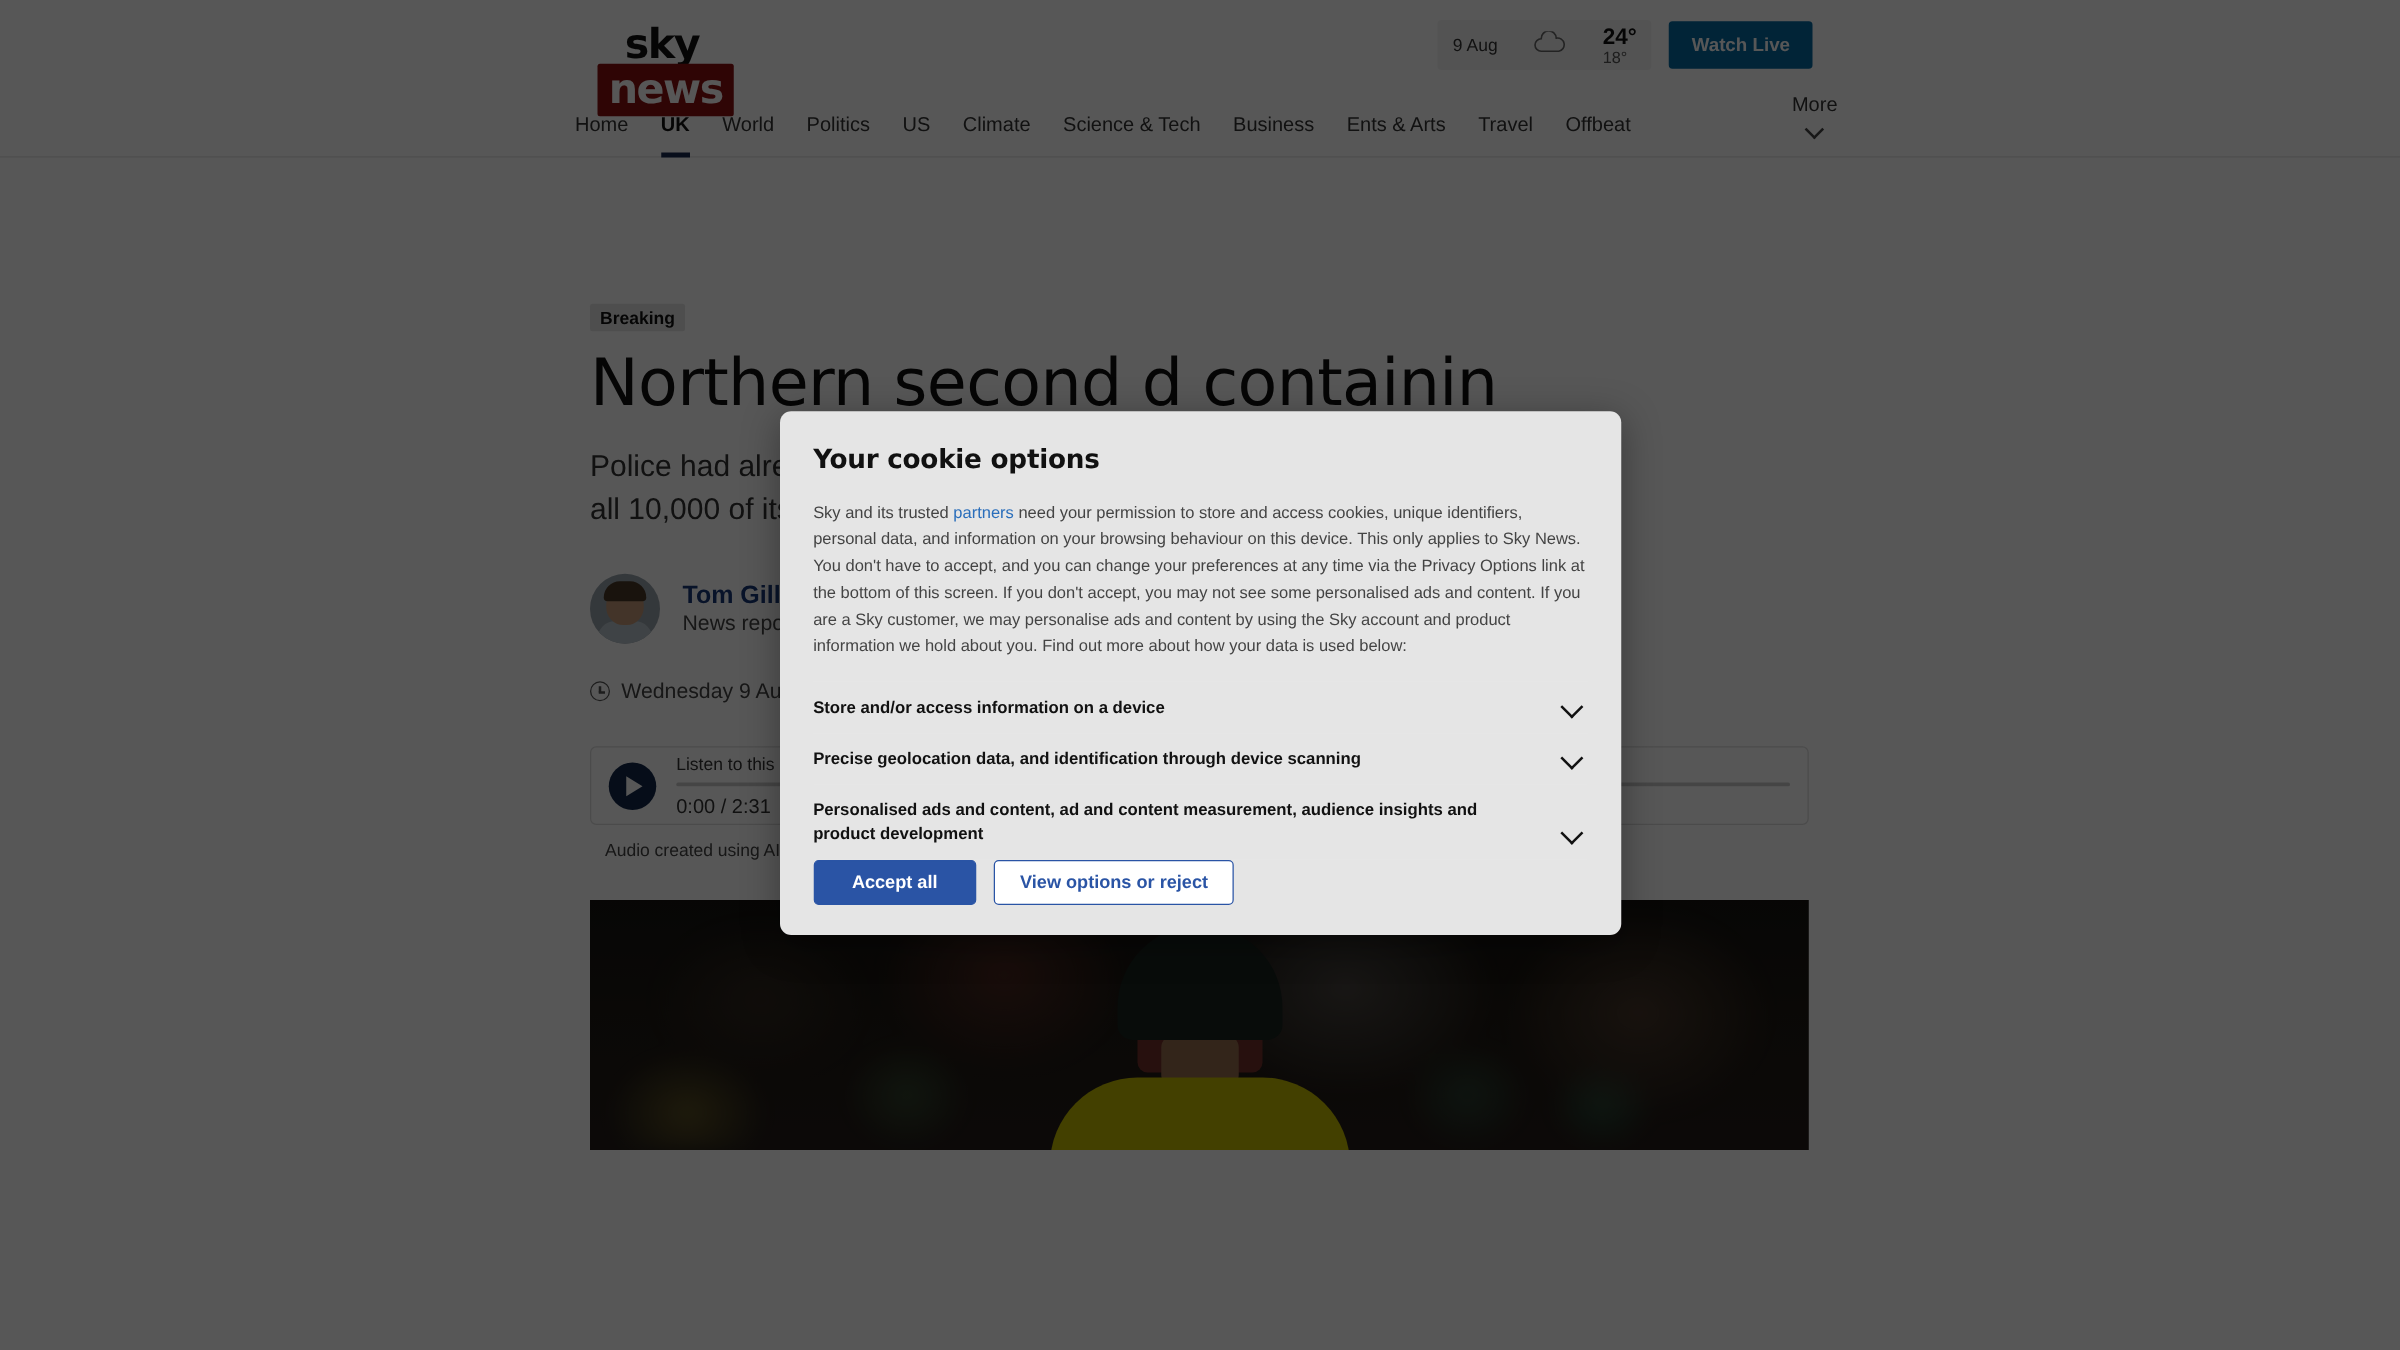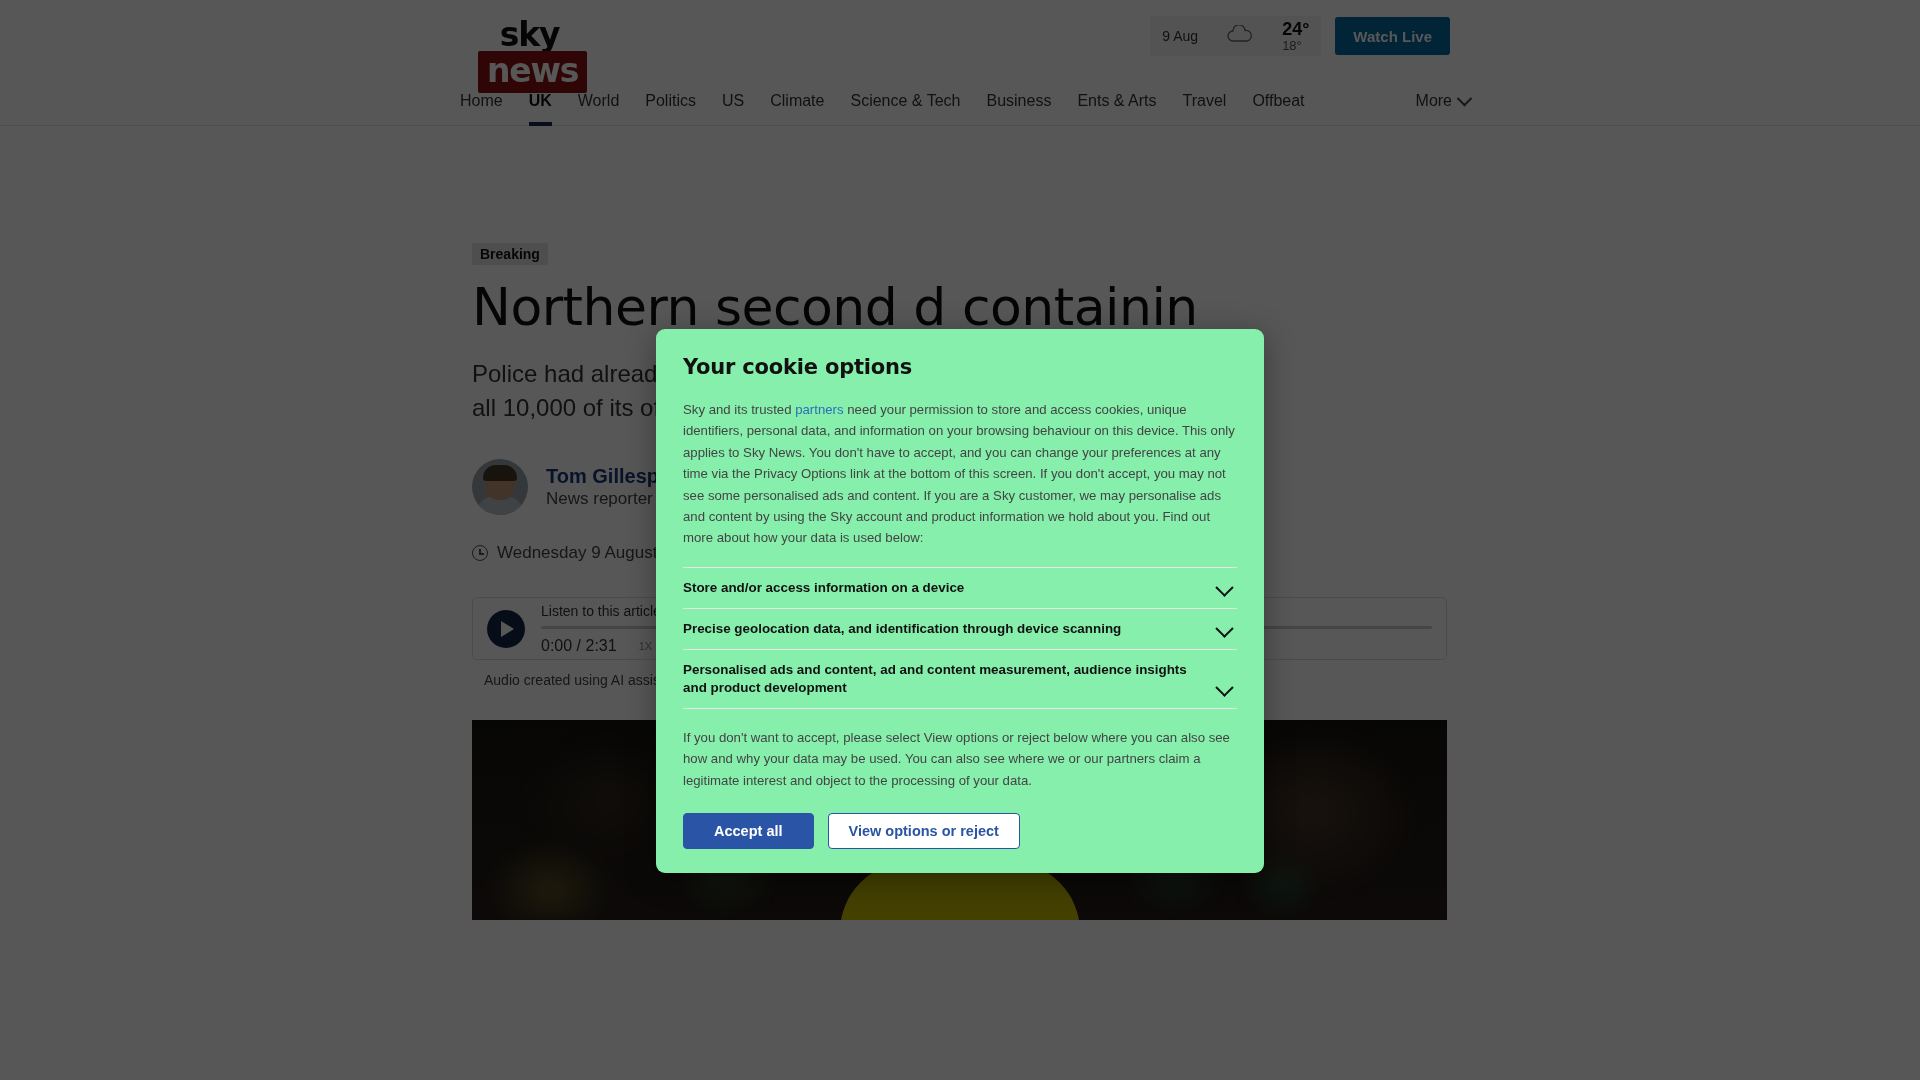--- a/index.html
+++ b/index.html
@@ -90,21 +90,21 @@
     position: relative; cursor: pointer;
     white-space: nowrap;
   }
   .nav-item.active { font-weight: bold; color: #111; }
   .nav-item.active::after {
     content:""; position: absolute; left: 0; right: 0; bottom: 0;
     height: 4px; background: #1a2b50;
   }
   .nav-more {
     margin-left: auto; margin-right: 0;
-    display: flex; align-items: center; gap: 7px;
+    display: flex; align-items: center; gap: 7px; flex-direction: column;
   }
   .chev {
     width: 11px; height: 11px;
     border-right: 2px solid #444; border-bottom: 2px solid #444;
     transform: rotate(45deg) translate(-2px,-2px);
   }
 
   
   .adslot { height: 117px; background: #ffffff; }
 
@@ -242,22 +242,22 @@
   }
   .hero-shade { position:absolute; inset:0; background: rgba(0,0,0,.18); }
 
   
   #modal-overlay {
     position: absolute; inset: 0; z-index: 100;
     display: flex; align-items: flex-start; justify-content: center;
   }
   .modal {
     margin-top: 329px;
-    width: 608px;
-    background: #86efac;
+    width: 673px;
+    background: #e5e5e5;
     border-radius: 9px;
     padding: 26px 27px 24px 27px;
     box-shadow: 0 6px 30px rgba(0,0,0,.35);
   }
   .modal h2 {
     font-family: "DejaVu Sans", sans-serif;
     font-size: 21px; font-weight: bold; color: #111;
     letter-spacing: -0.2px;
     margin-bottom: 20px;
   }
@@ -418,20 +418,19 @@
         <div class="acc-row">
           <div class="acc-label">Precise geolocation data, and identification through device scanning</div>
           <span class="acc-chev"></span>
         </div>
         <div class="acc-row">
           <div class="acc-label">Personalised ads and content, ad and content measurement, audience insights and product development</div>
           <span class="acc-chev"></span>
         </div>
       </div>
 
-    <p class="outro">If you don't want to accept, please select View options or reject below where you can also see how and why your data may be used. You can also see where we or our partners claim a legitimate interest and object to the processing of your data.</p>
 
     <div class="modal-actions">
       <button class="btn-accept">Accept all</button>
       <button class="btn-view">View options or reject</button>
     </div>
   </div>
 </div>
 
 </body></html>

